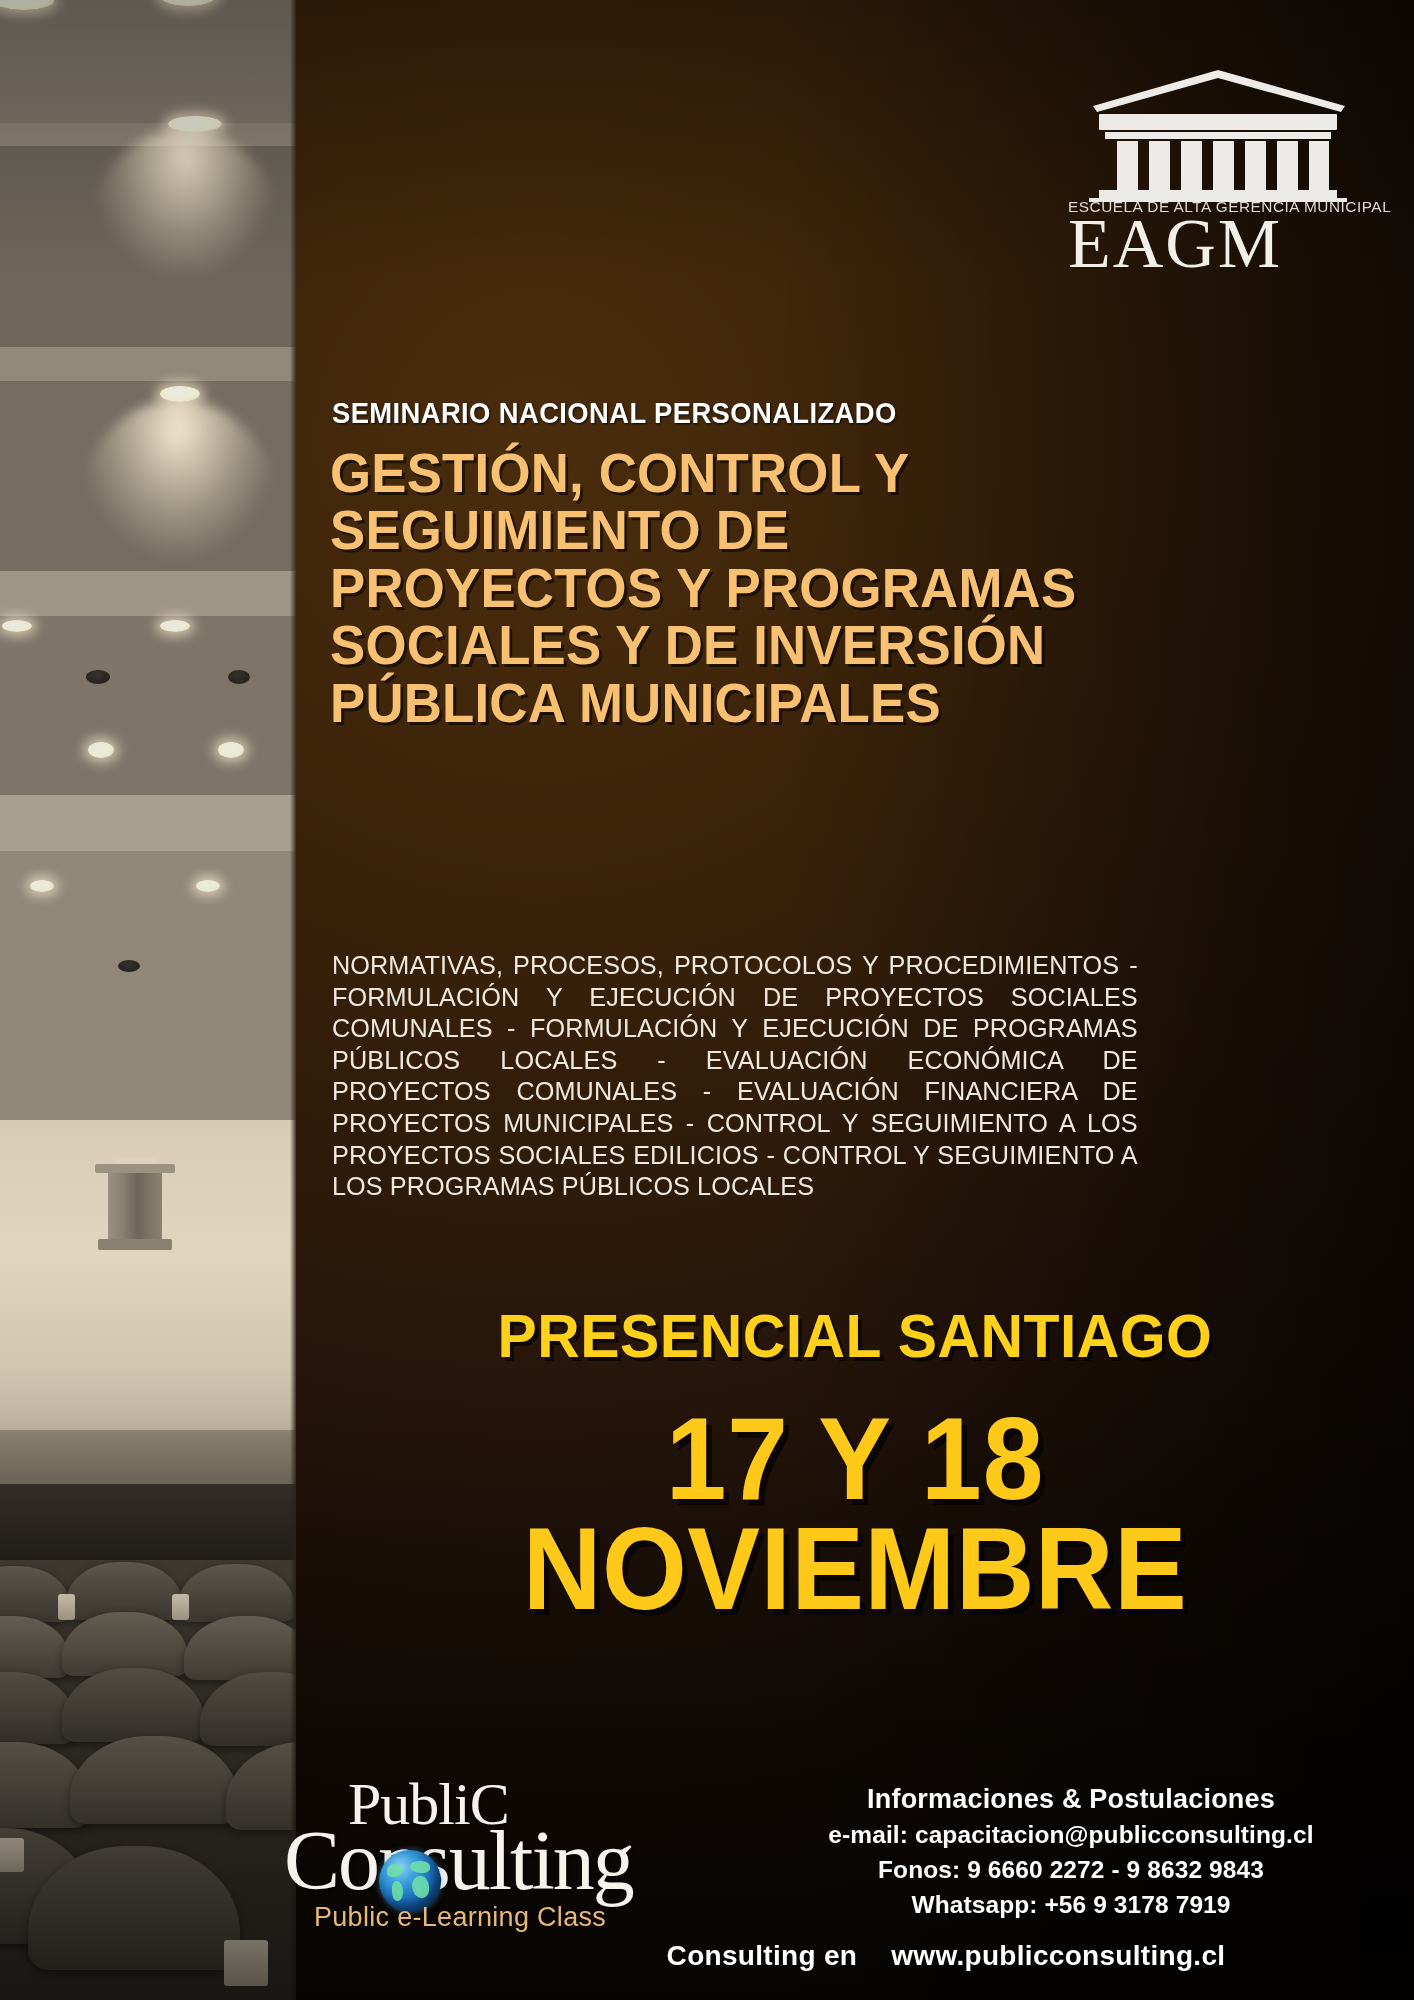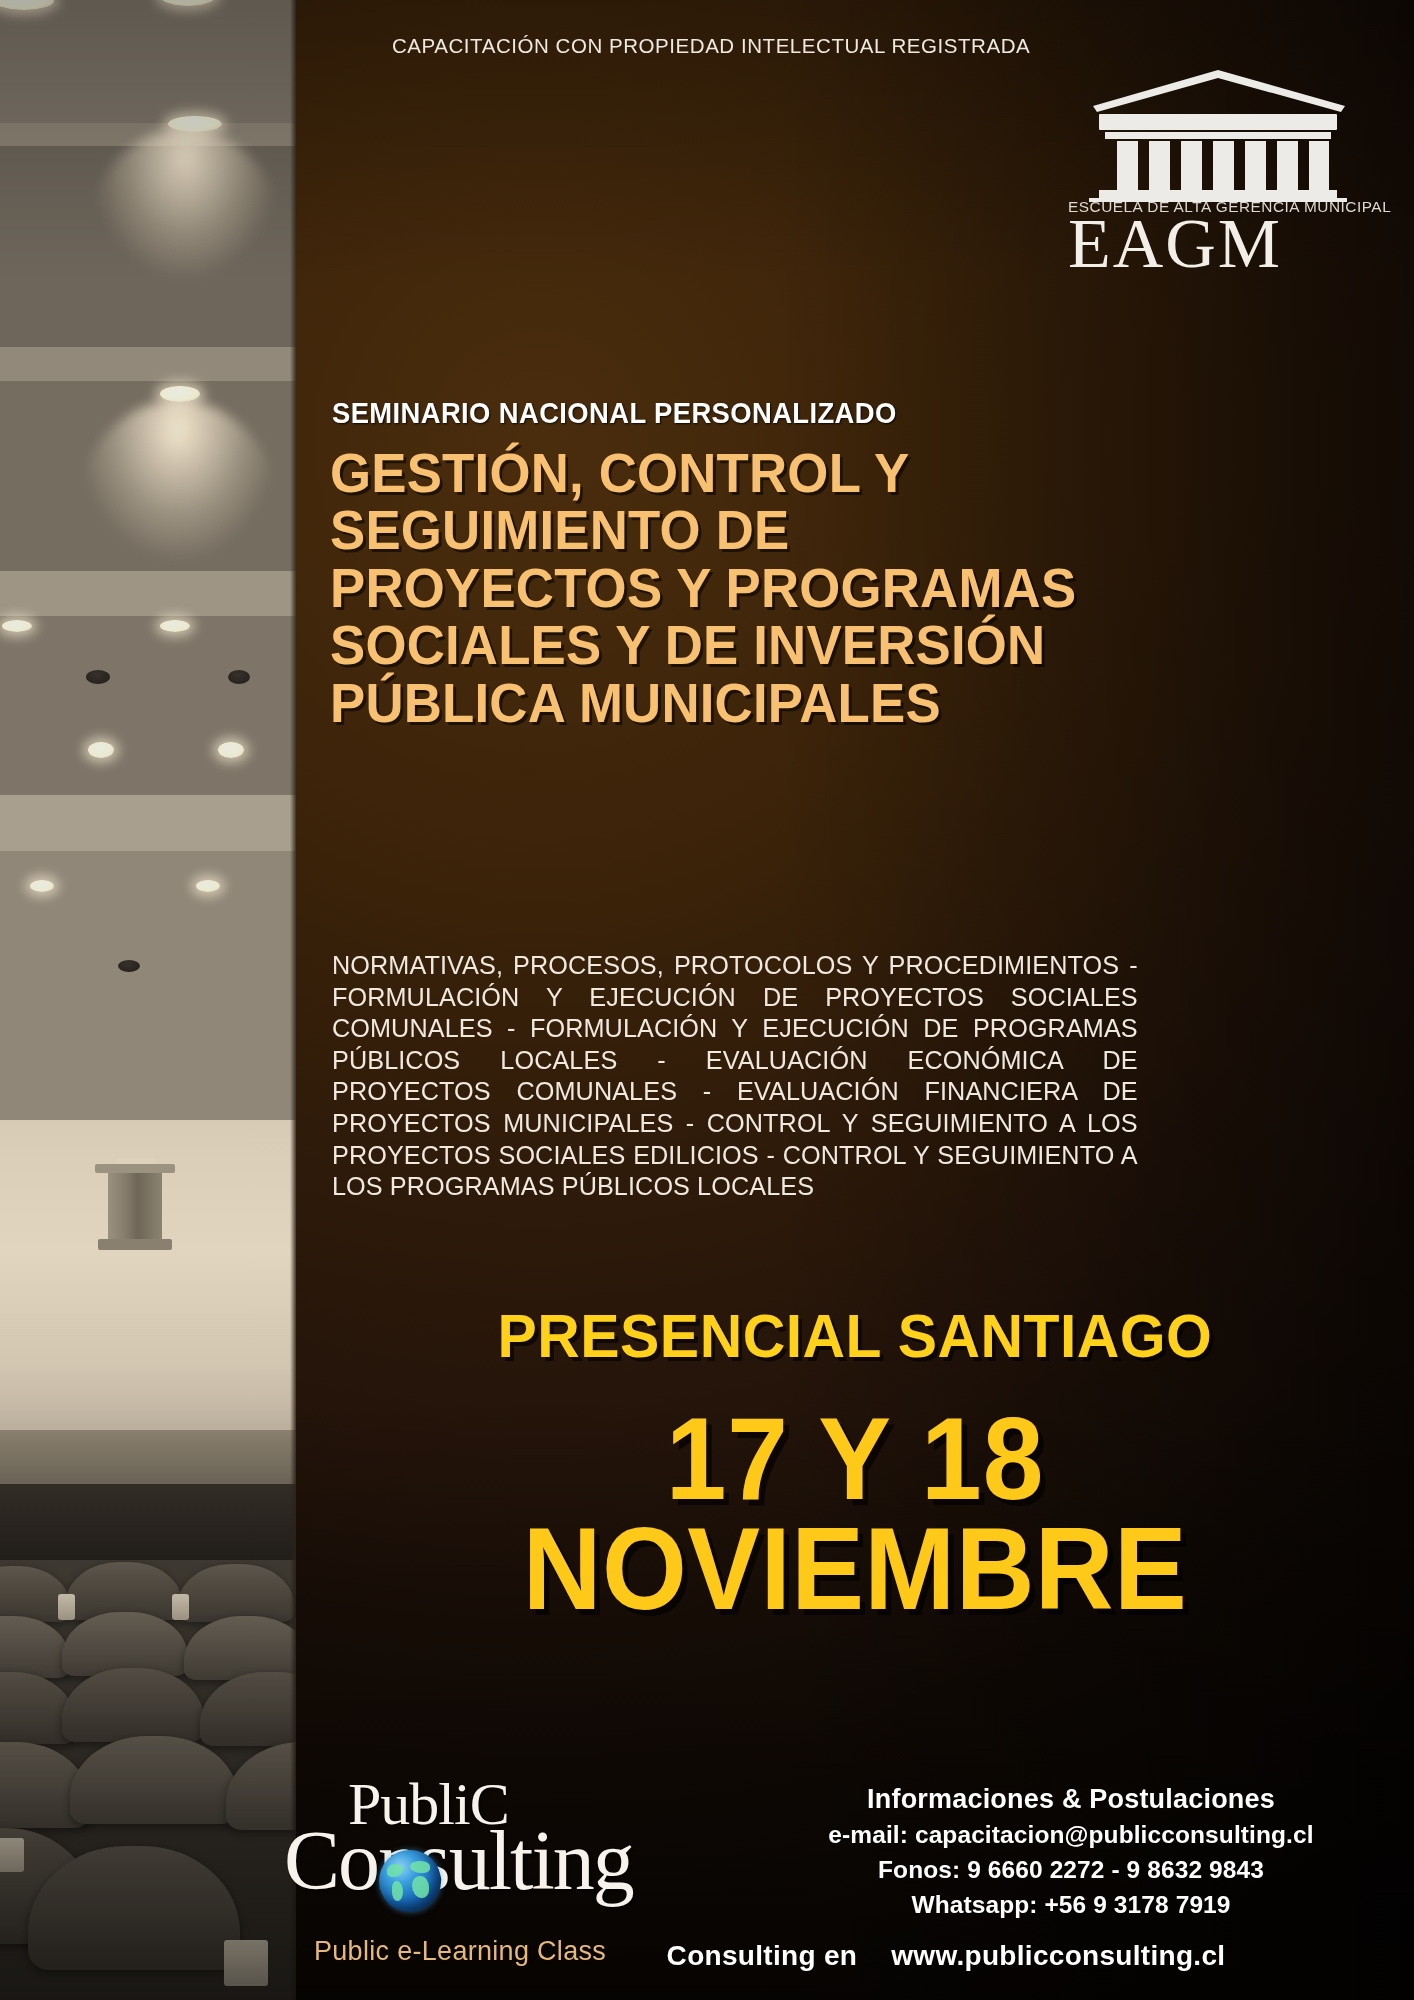--- a/index.html
+++ b/index.html
@@ -177,21 +177,21 @@
   }
   .pc .globe{
     position:absolute; left:83px; top:80px; width:62px; height:62px; border-radius:50%;
     background:
       radial-gradient(circle at 34% 28%, #8fd2f5 0%, #3a9ede 26%, #1565b5 60%, #093a74 100%);
     box-shadow:inset -5px -6px 12px rgba(0,0,0,.45), 0 0 6px rgba(80,170,230,.5);
     overflow:hidden;
   }
   .pc .globe i{ position:absolute; background:#6fe0a8; opacity:.88; display:block; }
   .pc .tag{
-    position:absolute; left:18px; top:166px; color:#e6b97a;
+    position:absolute; left:18px; top:132px; color:#e6b97a;
     font-size:27px; letter-spacing:.3px;
   }
 
   
   .contact{
     position:absolute; left:430px; top:1780px; width:690px; text-align:center;
     color:#ffffff; font-weight:bold; line-height:1.42;
   }
   .contact .h{ font-size:27px; letter-spacing:.2px; }
   .contact .l{ font-size:24.5px; letter-spacing:.1px; }
@@ -258,21 +258,20 @@
       <div class="seat" style="left:-96px; top:268px; width:190px; height:116px;"></div>
       <div class="seat" style="left:28px; top:286px; width:212px; height:124px;"></div>
       <div class="armrest" style="left:-6px; top:278px; width:30px; height:34px;"></div>
       <div class="armrest" style="left:224px; top:380px; width:44px; height:46px;"></div>
     </div>
     <div class="edge"></div>
   </div>
 
   <div class="content">
 
-    <div class="topline">CAPACITACIÓN CON PROPIEDAD  INTELECTUAL REGISTRADA</div>
 
     <div class="eagm">
       <svg viewBox="0 0 270 140">
         <g fill="#ecebe7">
 
           <polygon points="10,44 135,8 262,44 258,50 135,16 14,50"></polygon>
           <rect x="16" y="52" width="238" height="16" rx="1"></rect>
           <rect x="22" y="70" width="226" height="7"></rect>
 
           <rect x="34" y="79" width="21" height="62"></rect>

